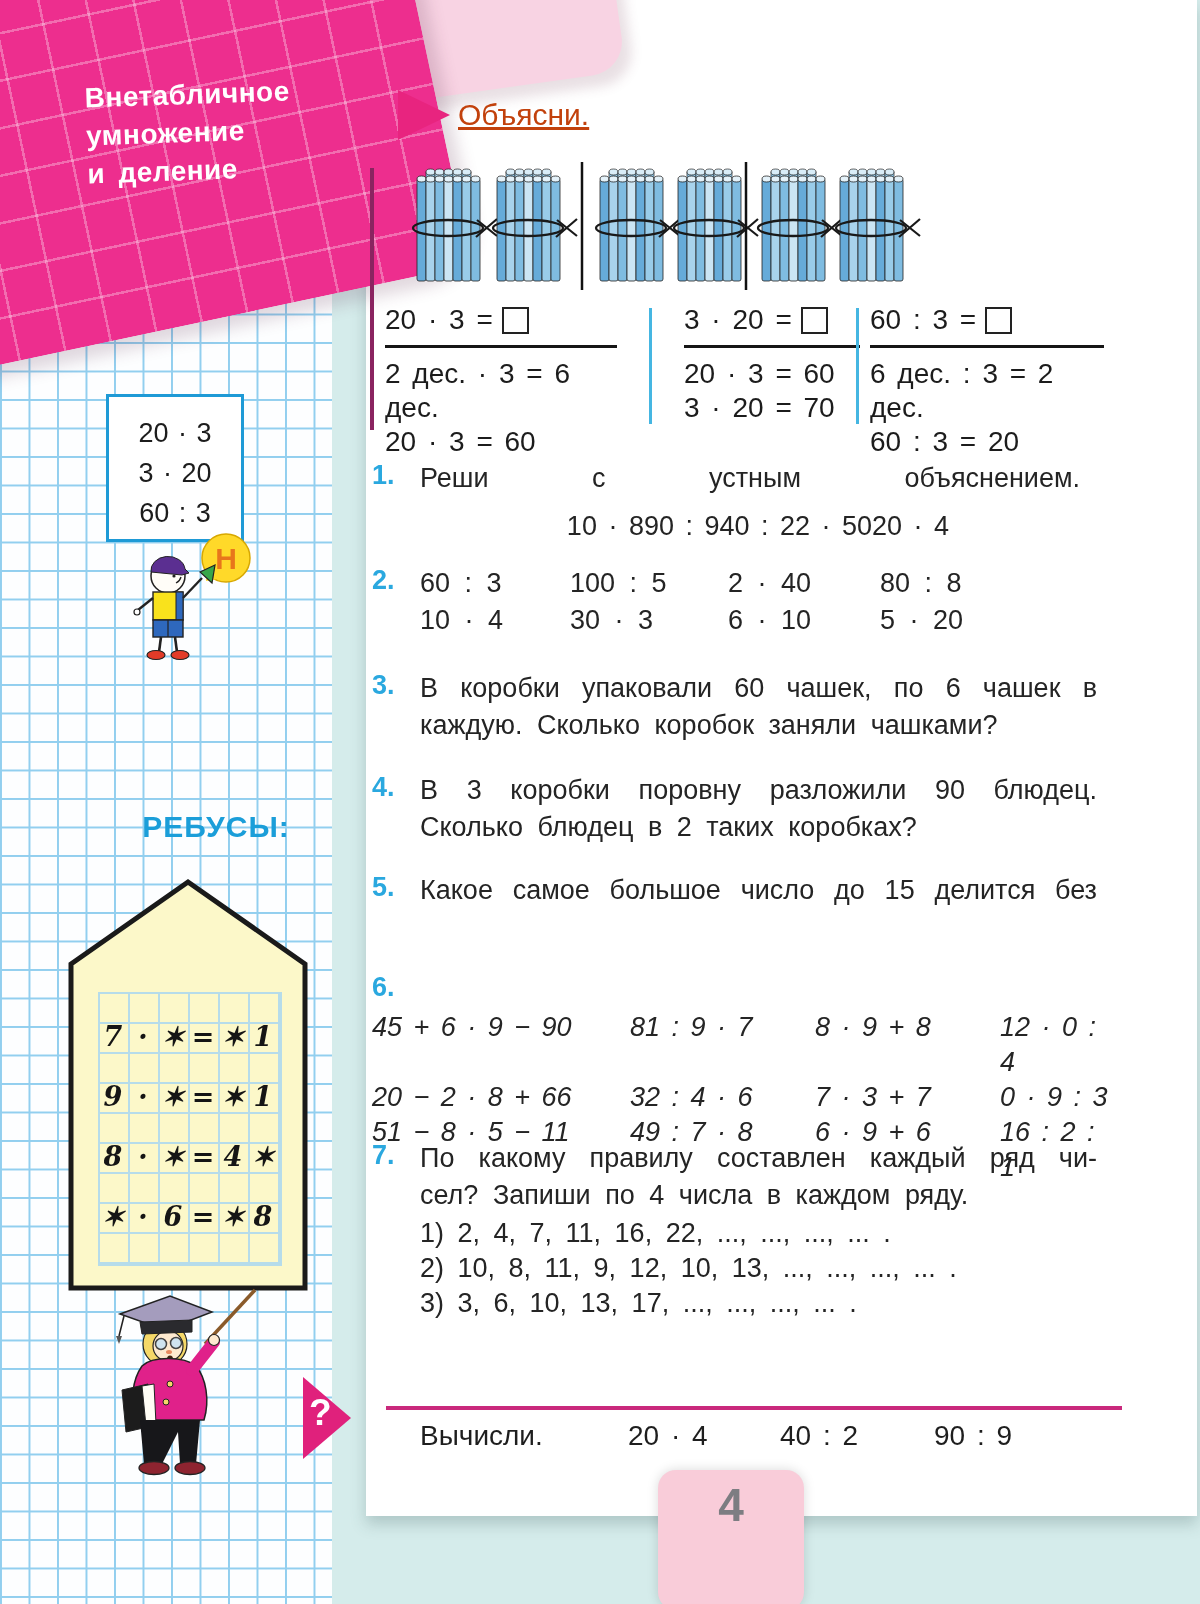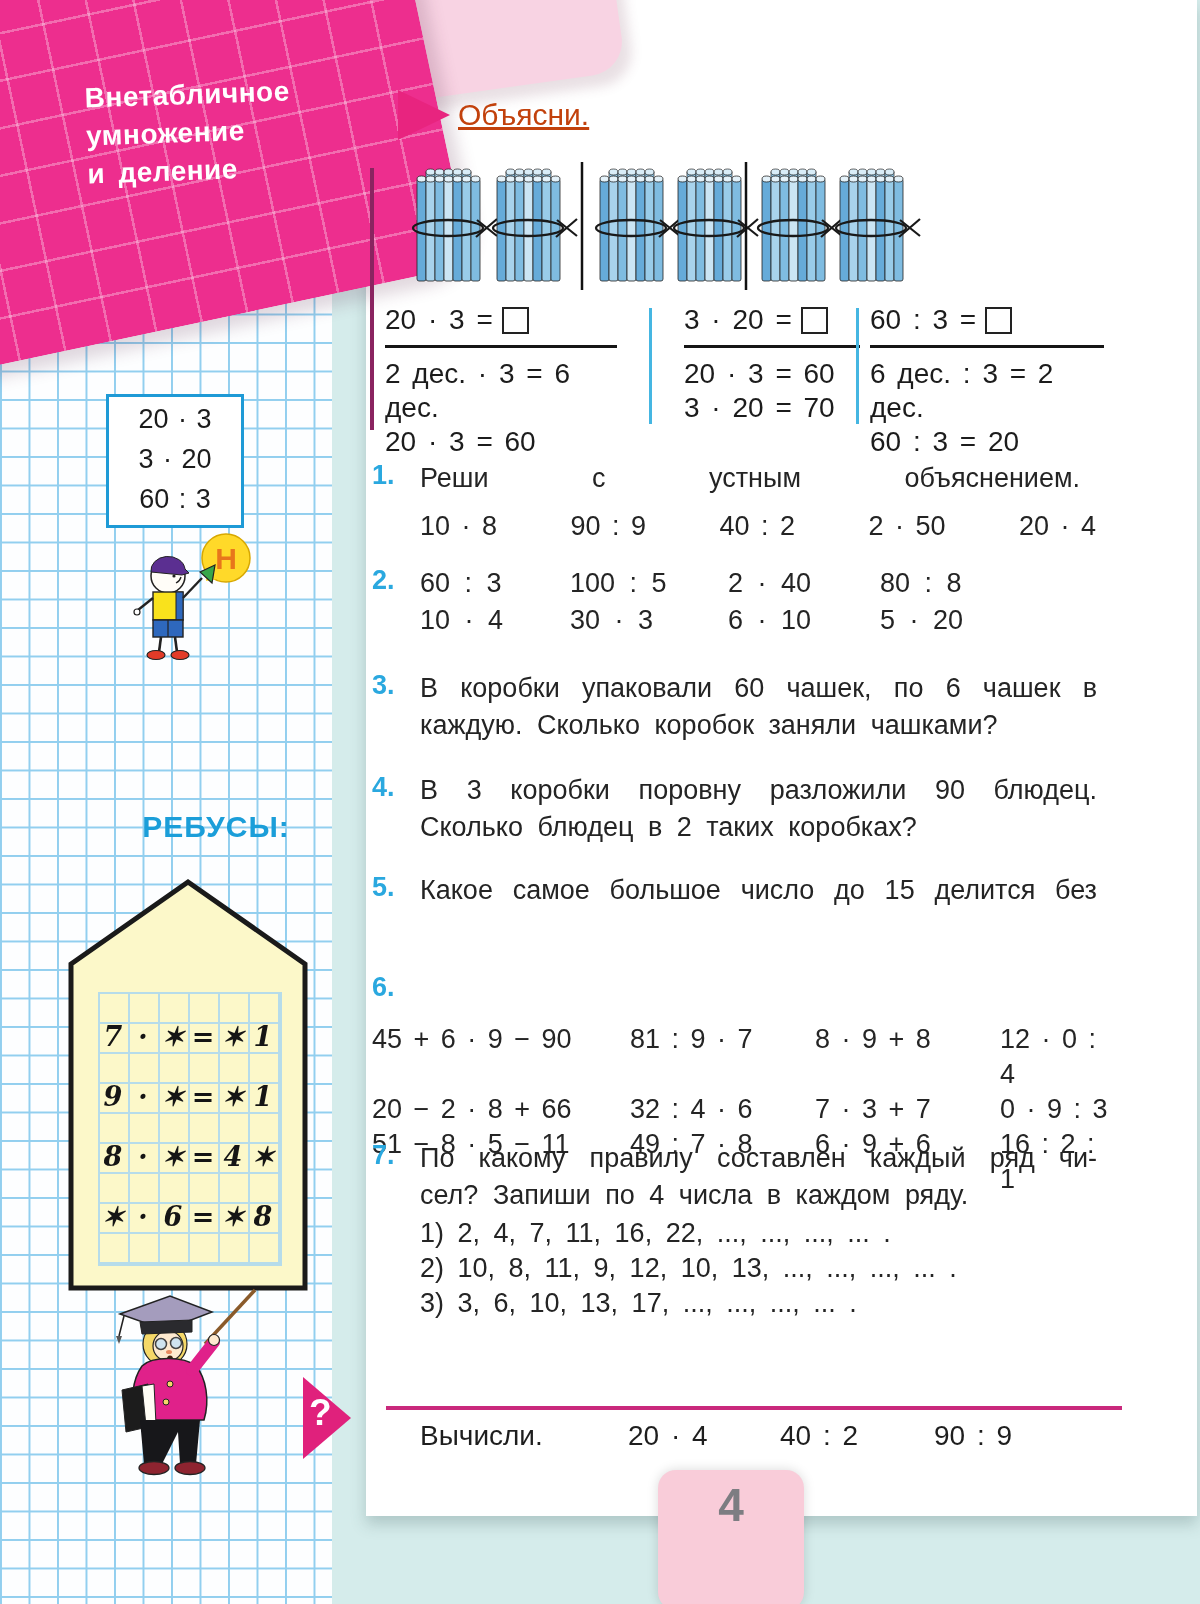--- a/index.html
+++ b/index.html
@@ -74,23 +74,23 @@
     border:2.5px solid #222;
   }
   .eq-col .rule{ border-top:3px solid #161616; margin:8px 0 9px 0; }
   .eq-col .r{ line-height:34px; }
   .vline-blue{ position:absolute; width:3px; height:116px; top:308px; background:#45b6e2; z-index:6;}
   
   .ex{ position:absolute; left:372px; width:733px; z-index:6; font-size:27px; }
   .ex .num{ position:absolute; left:0; top:0; color:#2aa8df; font-weight:bold; }
   .ex .body{ margin-left:48px; word-spacing:7px; line-height:37px; color:#242424;}
   .jline{ display:block; text-align:justify; text-align-last:justify; }
-  .row-flex{ display:flex; justify-content:space-between; width:676px; margin-top:11px; word-spacing:4px;}
+  .row-flex{ display:flex; justify-content:center; width:676px; margin-top:11px; word-spacing:4px;}
   .grid2{ display:grid; grid-template-columns:150px 158px 152px auto; line-height:38px; word-spacing:4px;}
-  .grid6{ display:grid; grid-template-columns:258px 185px 185px 110px; line-height:35px; word-spacing:4px; margin-top:50px;}
+  .grid6{ display:grid; grid-template-columns:258px 185px 185px 110px; line-height:35px; word-spacing:4px; margin-top:38px;font-style:italic;}
   .grid6 span:nth-child(4n){ }
   .ex7-list{ line-height:35px; word-spacing:6px; margin-top:2px;}
   
   .footer-line{ position:absolute; left:386px; top:1406px; width:736px; height:3.5px; background:#c9297c; z-index:6;}
   .q-arrow{
     position:absolute; left:303px; top:1377px; width:0; height:0; z-index:7;
     border-left:48px solid #e0217c;
     border-top:41px solid transparent;
     border-bottom:41px solid transparent;
   }
@@ -101,21 +101,21 @@
     position:absolute; left:658px; top:1470px; width:146px; height:140px;
     background:#f9ccd9; border-radius:18px; z-index:7;
     box-shadow:0 0 12px rgba(0,0,0,.15);
     text-align:center;
   }
   .page-tab .n{ margin-top:8px; font-size:46px; font-weight:bold; color:#7d7d82; }
   
   .side-box{
     position:absolute; left:106px; top:394px; width:132px; height:126px; z-index:2;
     background:#fff; border:3px solid #1e9ad6;
-    font-size:27px; line-height:40px; text-align:center; padding-top:2px;
+    font-size:27px; line-height:40px; text-align:center; padding-top:16px;
     color:#1c1c1c; word-spacing:2px;
   }
   .boy-svg{ position:absolute; left:118px; top:528px; z-index:2; overflow:visible;}
   .rebus-head{
     position:absolute; left:118px; top:810px; width:196px; z-index:2;
     text-align:center; color:#1b9ed9; font-weight:bold; font-size:30px; letter-spacing:1px;
   }
   .house-svg{ position:absolute; left:68px; top:876px; z-index:2; }
   .rebus-grid{
     position:absolute; left:98px; top:992px; width:182px; height:272px; z-index:3;

